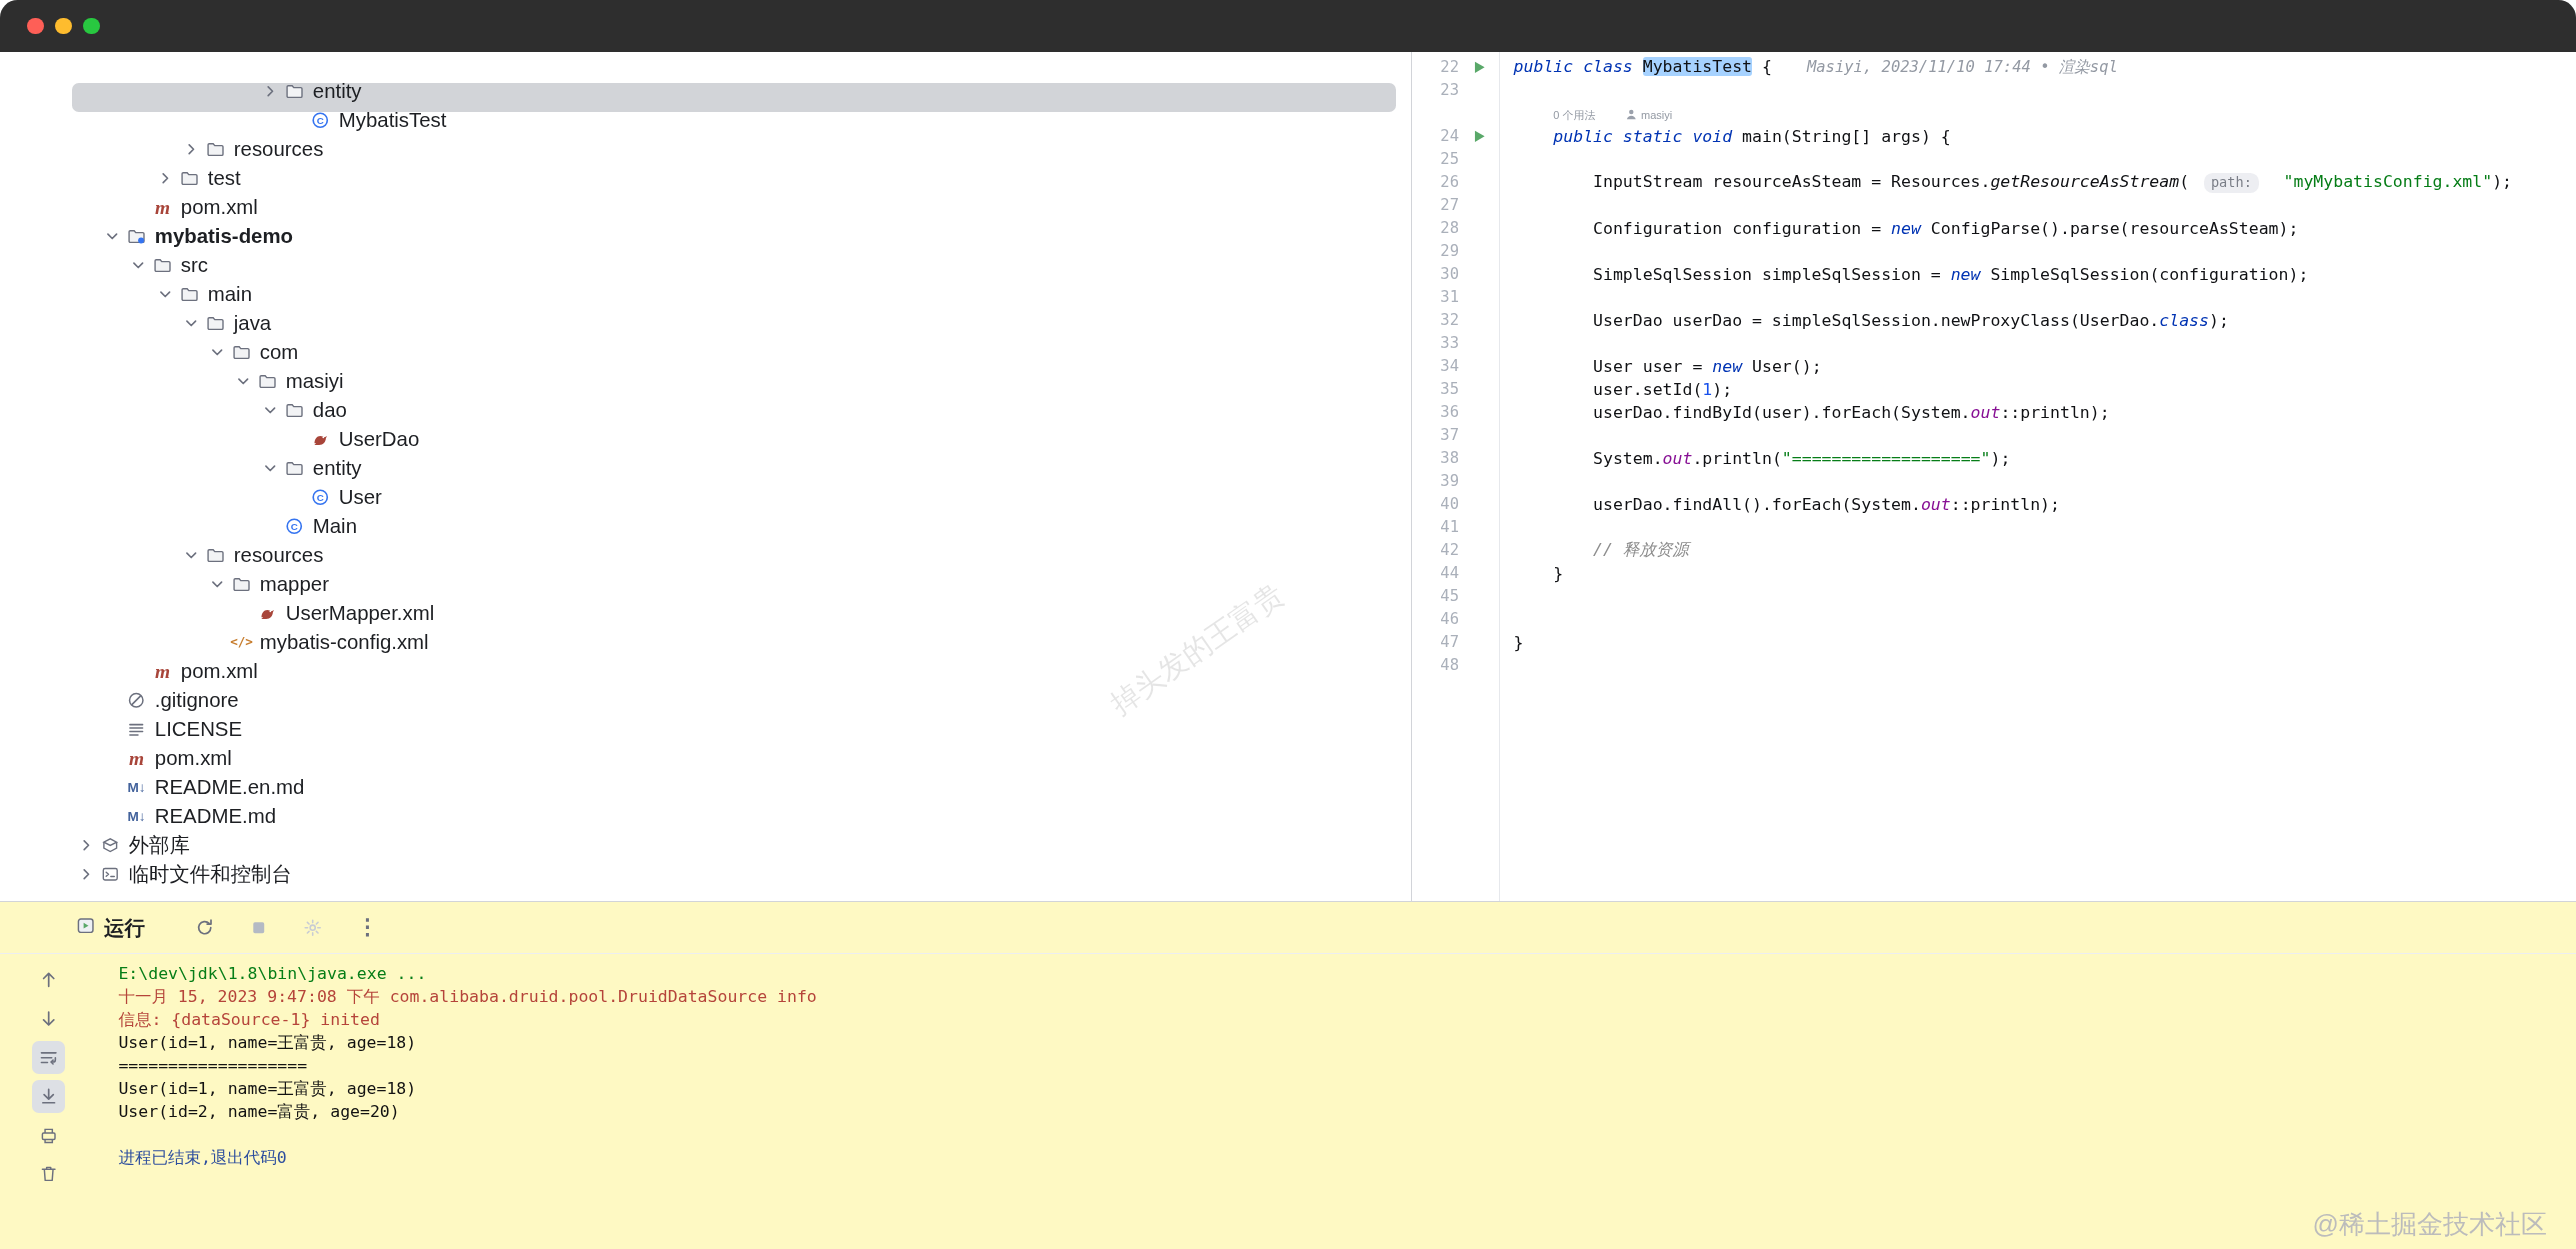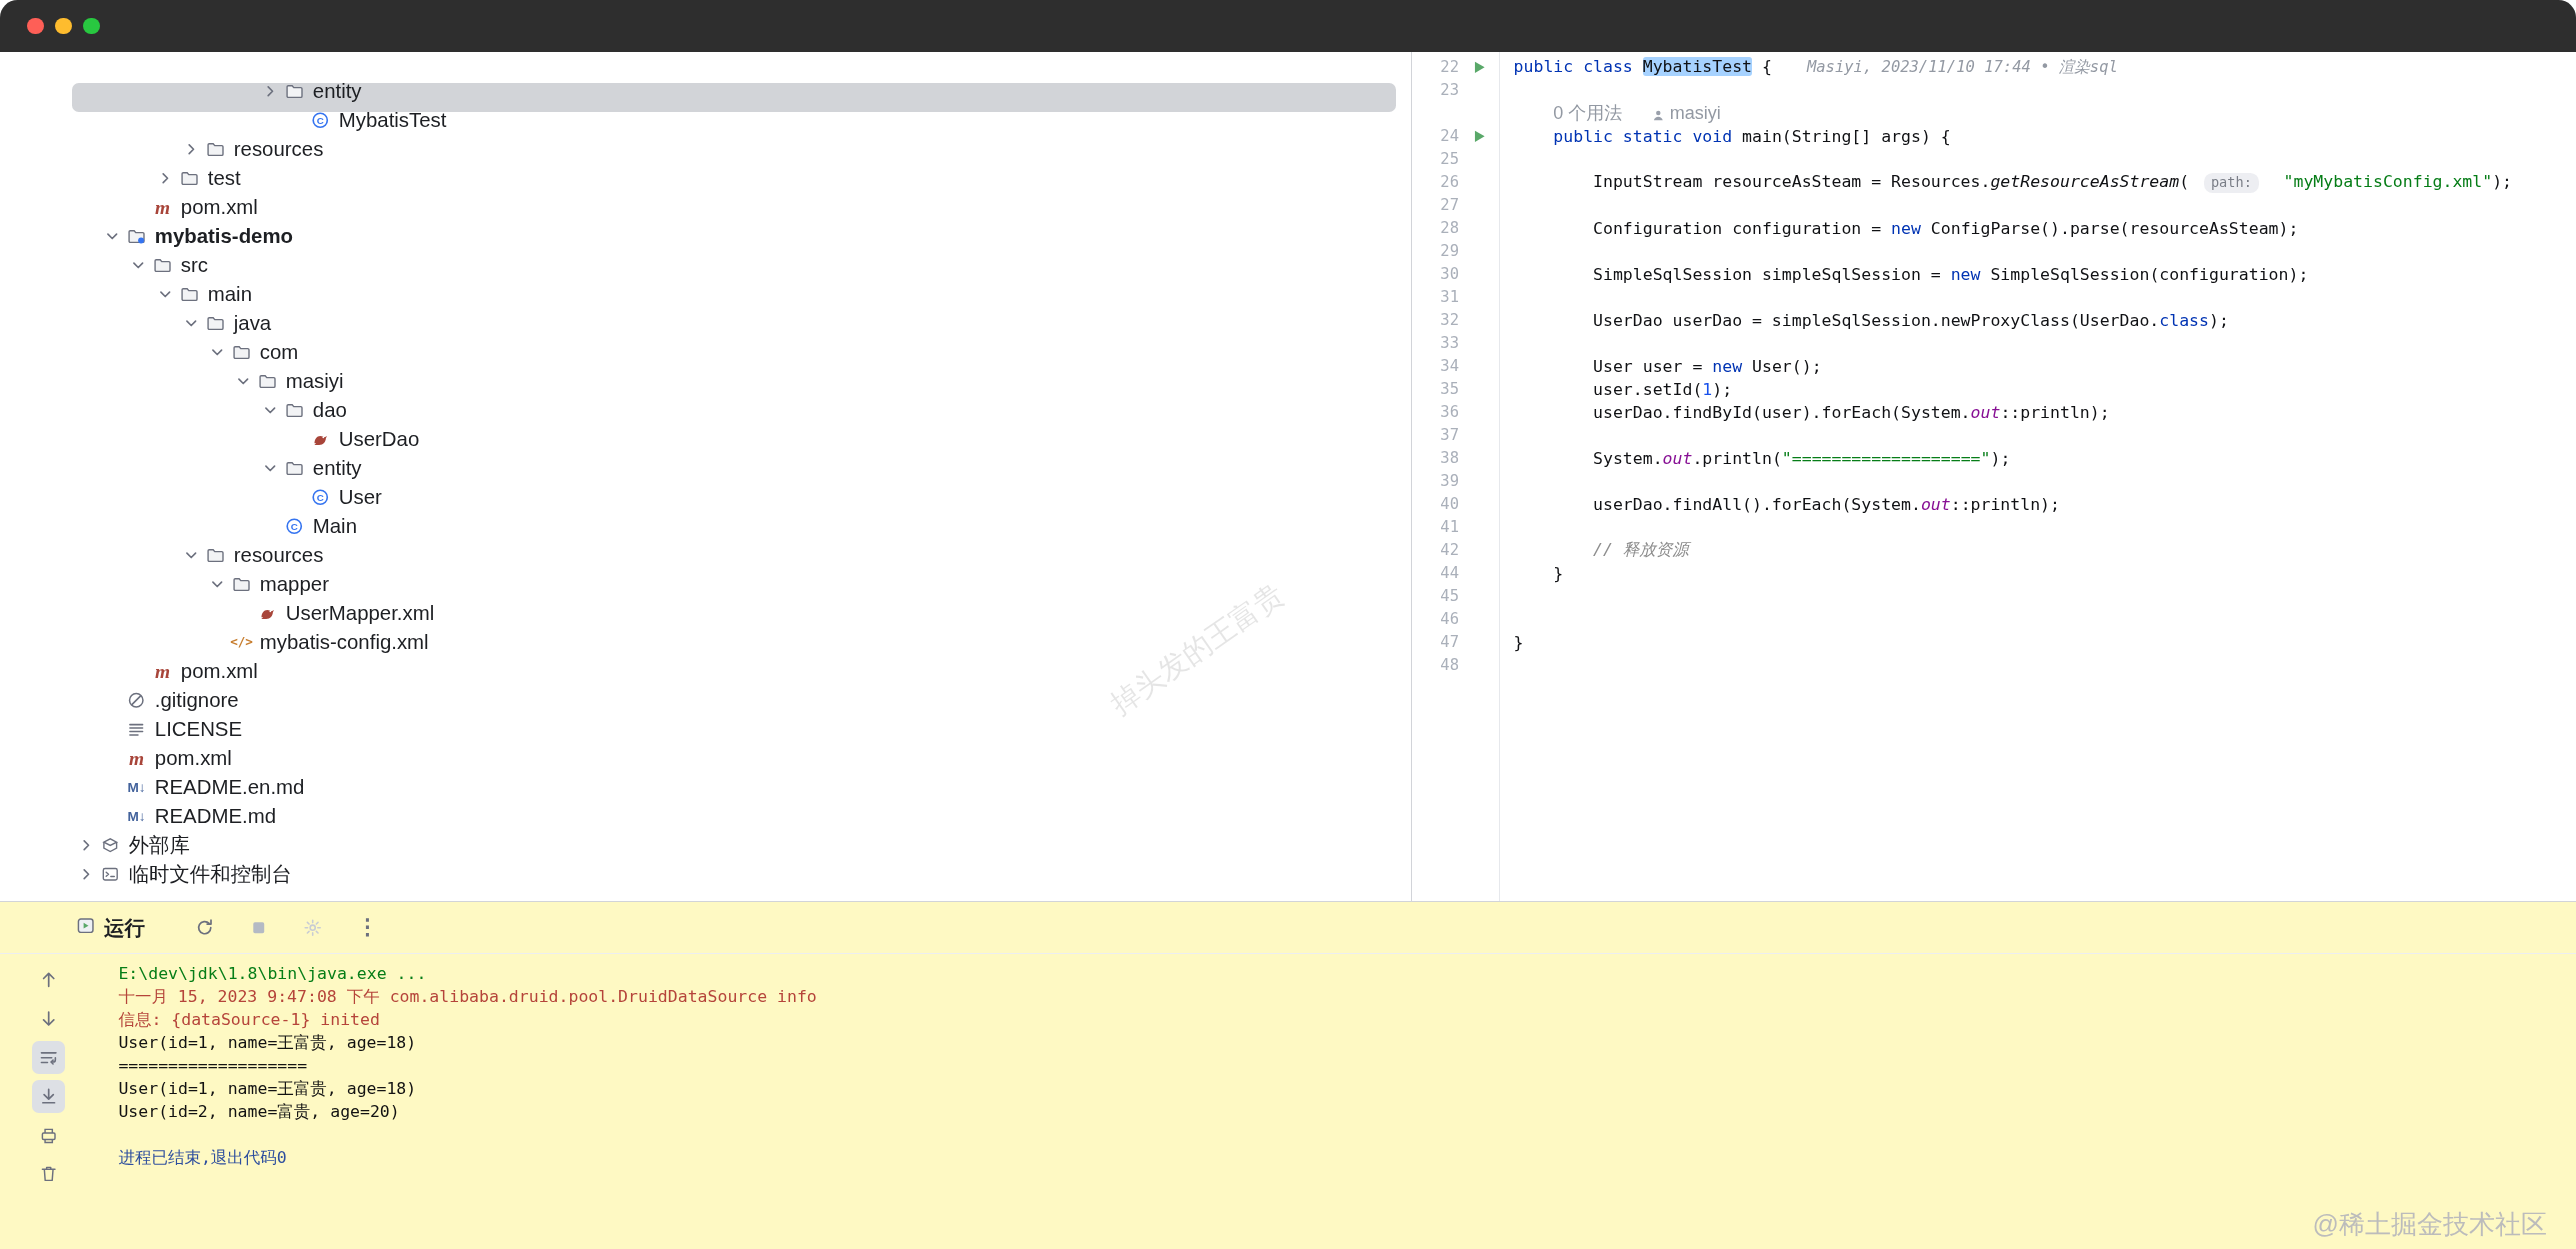--- a/index.html
+++ b/index.html
@@ -30,32 +30,32 @@
   .ic-md { color:var(--markdown-blue,#44639c); font-weight:bold; font-size:13.6px; line-height:1; white-space:nowrap; }
 
   
   .editor { flex:1; padding-top:3.9px; position:relative; overflow:hidden; background:#fff; }
   .editor::before { content:''; position:absolute; left:87px; top:0; bottom:0; width:1px; background:#e6e8ec; }
   .code-row { display:flex; align-items:center; height:23px; }
   .lnum { width:47px; flex:none; text-align:right; font-family:"DejaVu Sans Mono",monospace; font-size:15.5px;
           color:var(--line-number,#aab0ba); }
   .gutter-arrow { width:41px; flex:none; display:flex; align-items:center; justify-content:center; }
   .code-text { font-family:"DejaVu Sans Mono",monospace; font-size:16.5px; white-space:pre; padding-left:13.6px; color:#101114; }
-  .tok-keyword { color:var(--keyword,#0033b3); }
+  .tok-keyword { color:var(--keyword,#0033b3);font-style:italic; }
   .tok-plain { color:#101114; }
   .tok-string { color:var(--string,#067d17); }
   .tok-number { color:var(--number,#1750eb); }
   .tok-comment { color:var(--comment,#8c8c8c); font-style:italic; }
   .tok-static-field { color:var(--static-field,#871094); font-style:italic; }
   .tok-static-method { font-style:italic; }
   .tok-highlight { background:var(--selection-highlight,#a6d2ff); border-radius:2.9px; }
   .tok-param-hint { background:var(--hint-bg,#edeef2); color:var(--hint-fg,#7a7e87); border-radius:8.7px;
                     padding:1px 6.8px; font-size:13.6px; margin:0 15px; display:inline-block; line-height:17.5px; }
   .tok-blame { color:var(--blame,#9399a3); font-style:italic; font-size:15.5px; margin-left:35px; }
-  .tok-usage, .tok-author { color:var(--blame,#9399a3); font-size:18px; font-family:"Liberation Sans",sans-serif; }
+  .tok-usage, .tok-author { color:var(--blame,#9399a3); font-size:11px; font-family:"Liberation Sans",sans-serif; }
   .tok-author svg { vertical-align:-1.9px; }
 
   
   .console { height:348px; flex:none; border-top:1px solid var(--divider,#d2d4d9); display:flex; flex-direction:column; background:#fef9c3; }
   .console-toolbar { height:52px; flex:none; display:flex; align-items:center; padding-left:76px; border-bottom:1px solid #eceef1; }
   .run-tab { display:flex; align-items:center; gap:8.7px; margin-right:43px; }
   .run-tab-label { font-size:20.4px; font-weight:bold; color:#1d1f23; }
   .tb-btn { width:33px; height:33px; display:flex; align-items:center; justify-content:center; margin-right:21.4px; border-radius:6.8px; }
   .ic-kebab { color:#6c707e; font-size:21.4px; font-weight:bold; line-height:1; }
   .console-body { flex:1; display:flex; min-height:0; }

